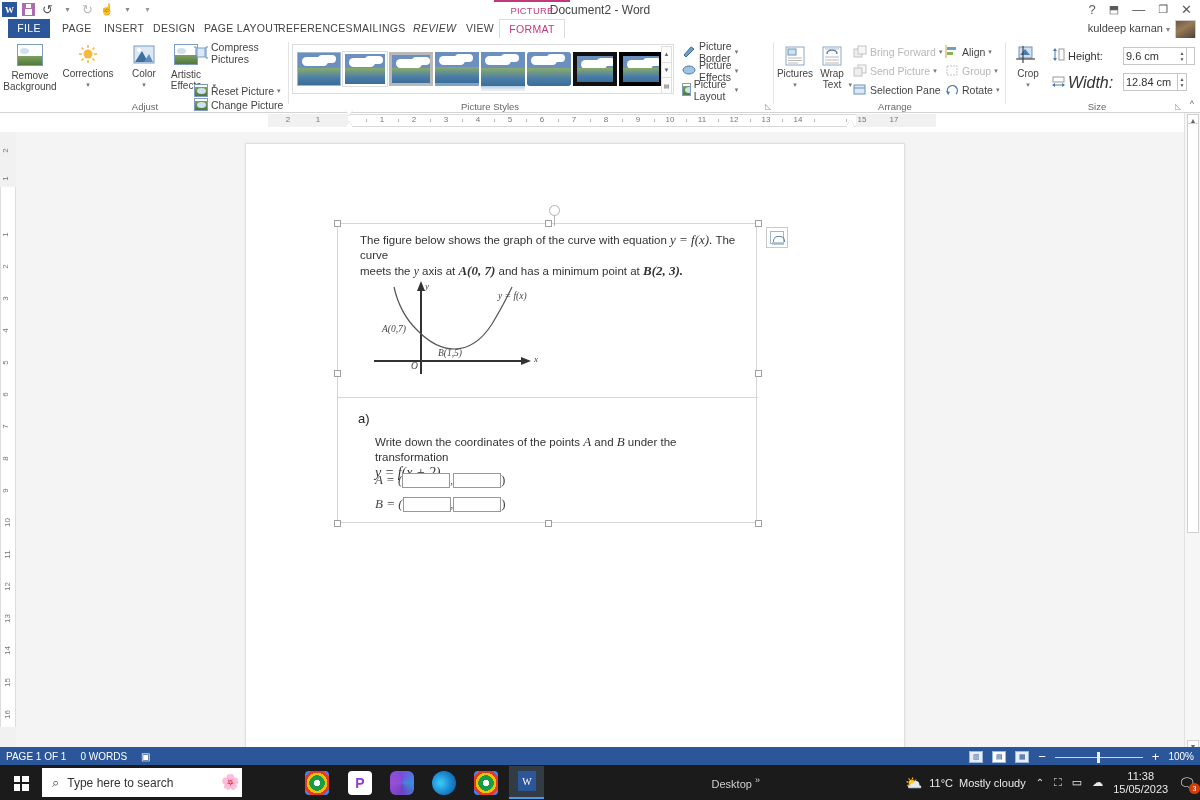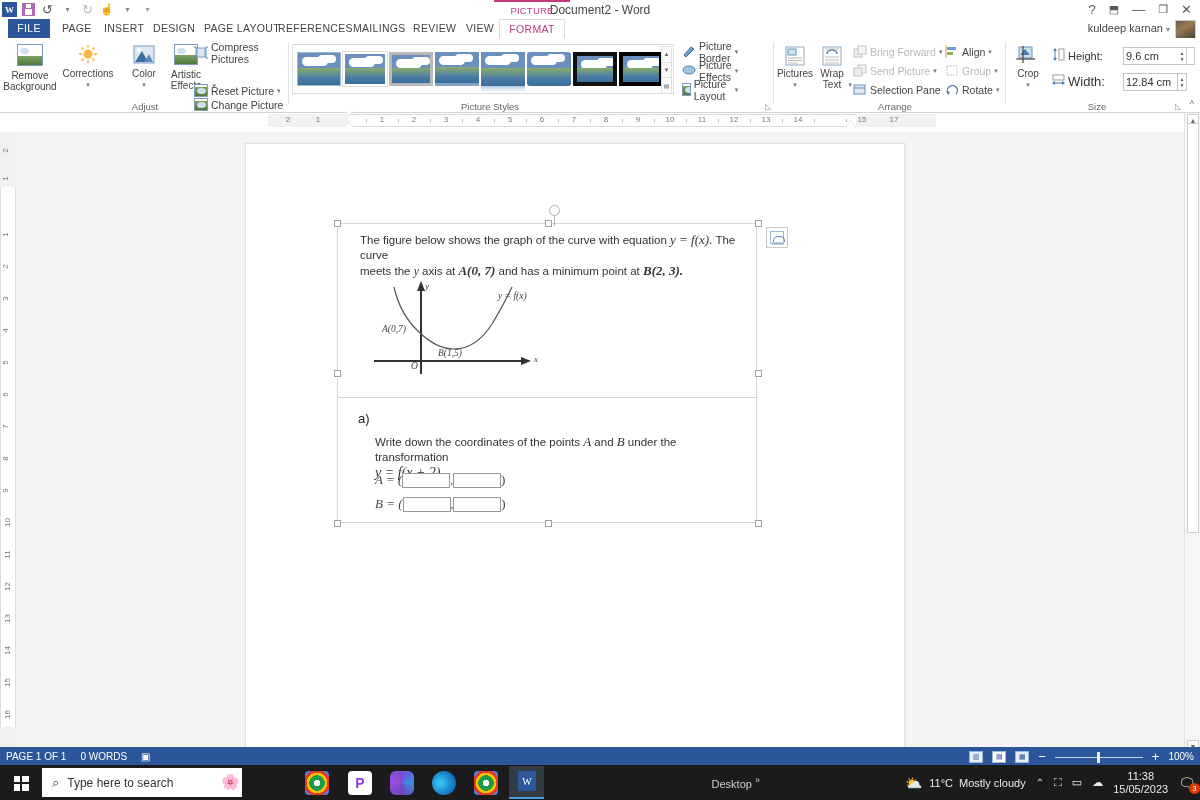--- a/index.html
+++ b/index.html
@@ -225,21 +225,21 @@
 </div>
 
 <div id="tabbar">
   <div class="tab file" style="left:8px;">FILE</div>
   <div class="tab" style="left:54px;">PAGE</div>
   <div class="tab" style="left:96px;">INSERT</div>
   <div class="tab" style="left:145px;">DESIGN</div>
   <div class="tab" style="left:196px;">PAGE LAYOUT</div>
   <div class="tab" style="left:270px;">REFERENCES</div>
   <div class="tab" style="left:345px;">MAILINGS</div>
-  <div class="tab" style="left:405px;">REVIEW</div>
+  <div class="tab" style="left:405px;font-style:italic;">REVIEW</div>
   <div class="tab" style="left:458px;">VIEW</div>
   <div class="tab active" style="left:499px; width:66px; padding:0;">FORMAT</div>
 </div>
 <div id="acct"><span>kuldeep karnan</span> <span class="chev">▾</span></div>
 <div id="avatar"></div>
 
 <div id="ribbon">
 
   <div class="group" style="left:0; width:288px;">
     <div class="bigbtn" style="left:2px; top:6px;">
@@ -519,21 +519,21 @@
         <span>▼</span>
       </div>
     <div style="position:absolute; left:45px; top:36px; display:flex;align-items:center;gap:3px;">
       <span>
         <svg width="13" height="13" viewBox="0 0 13 13">
             <line x1="1" y1="9" x2="12" y2="9" stroke="#4b7cae"></line>
             <polygon points="0,9 3,7 3,11" fill="#4b7cae"></polygon>
             <polygon points="13,9 10,7 10,11" fill="#4b7cae"></polygon>
             <rect x="1" y="1" width="11" height="5" fill="none" stroke="#999"></rect>
           </svg></span>
-      <span style="font-size:13px;color:#333;">Width:</span>
+      <span style="font-size:16px;color:#333;font-style:italic;">Width:</span>
     </div>
     <div class="sizefield" style="left:116px; top:35px; width:55px;">12.84 cm</div>
     <div class="spin" style="left:171px; top:35px;">
         <span>▲</span>
         <span>▼</span>
       </div>
     <div class="group-label" style="left:20px;width:140px;">Size</div>
     <div class="dlg-launcher" style="left:168px;">◺</div>
   </div>
 </div>

